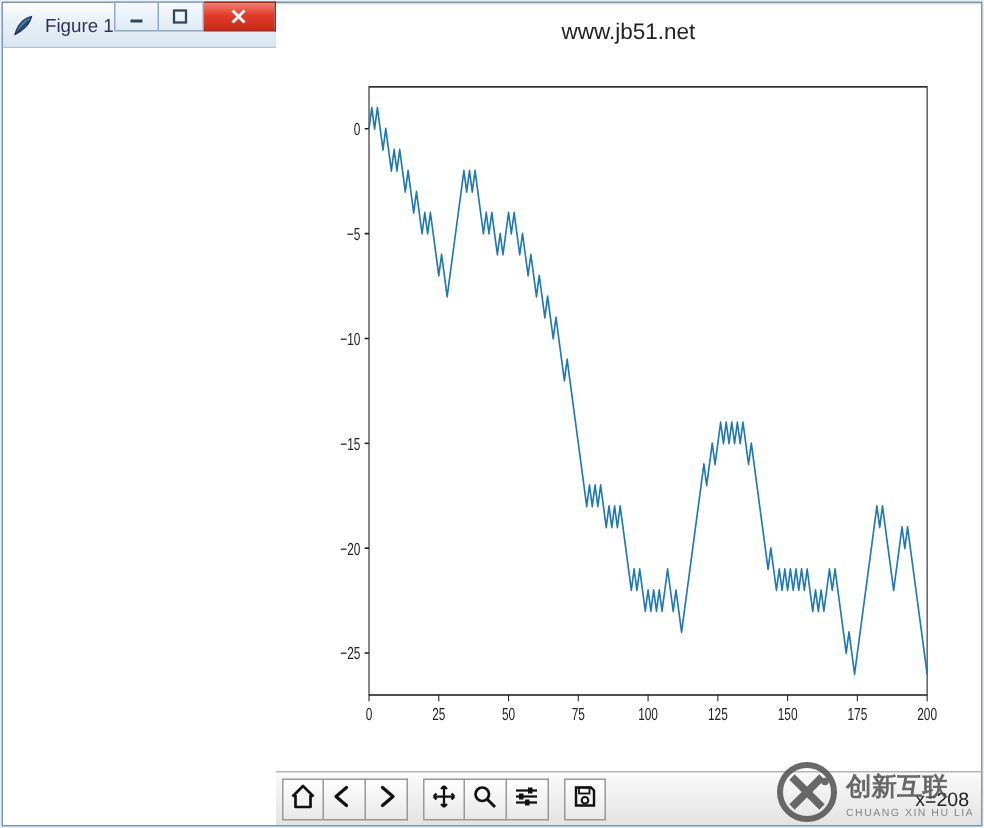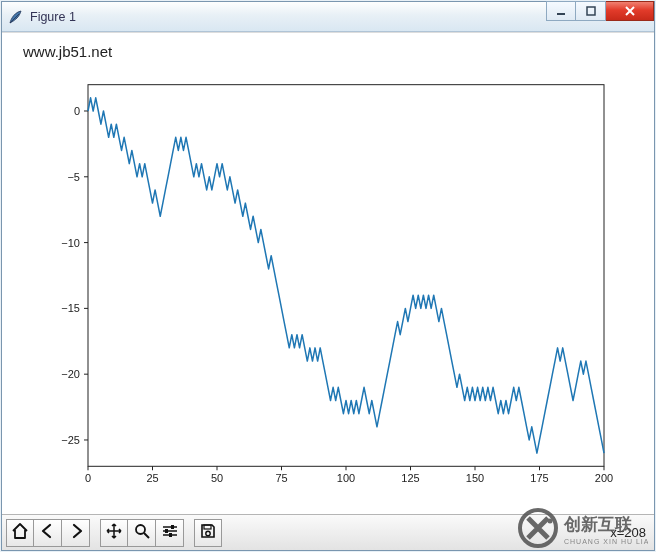--- a/index.html
+++ b/index.html
@@ -14,21 +14,20 @@
   }
   .window {
     width: 654px;
     height: 550px;
     position: absolute;
     left: 1px;
     top: 1px;
     background: #fff;
     border: 1px solid #7a96af;
     display: flex;
-    flex-direction: column;
   }
   .titlebar {
     height: 30px;
     background: linear-gradient(#fdfefe, #e8f0f6 45%, #d9e7f2);
     border-bottom: 1px solid #b0c4d6;
     display: flex;
     align-items: center;
     padding: 0 0 0 6px;
   }
   .titlebar .feather {
@@ -59,24 +58,23 @@
   }
   .chart-area {
     position: absolute;
     left: 0; right: 0; top: 0; bottom: 36px;
     background: #fff;
   }
   .chart-title {
     position: absolute;
     left: 0; right: 0;
     top: 10px;
-    text-align: left;
+    text-align: center;
     font-size: 15px;
     color: #222;
-    padding-left: 21px;
   }
   svg.plot {
     position: absolute;
     left: 0; top: 0;
     width: 100%; height: 100%;
   }
   .plot .frame { fill: none; stroke: #222; stroke-width: 1; }
   .plot .series { fill: none; stroke: #1f77b4; stroke-width: 1.5; stroke-linejoin: round; }
   .plot text { font-size: 11px; fill: #222; }
   .toolbar {

